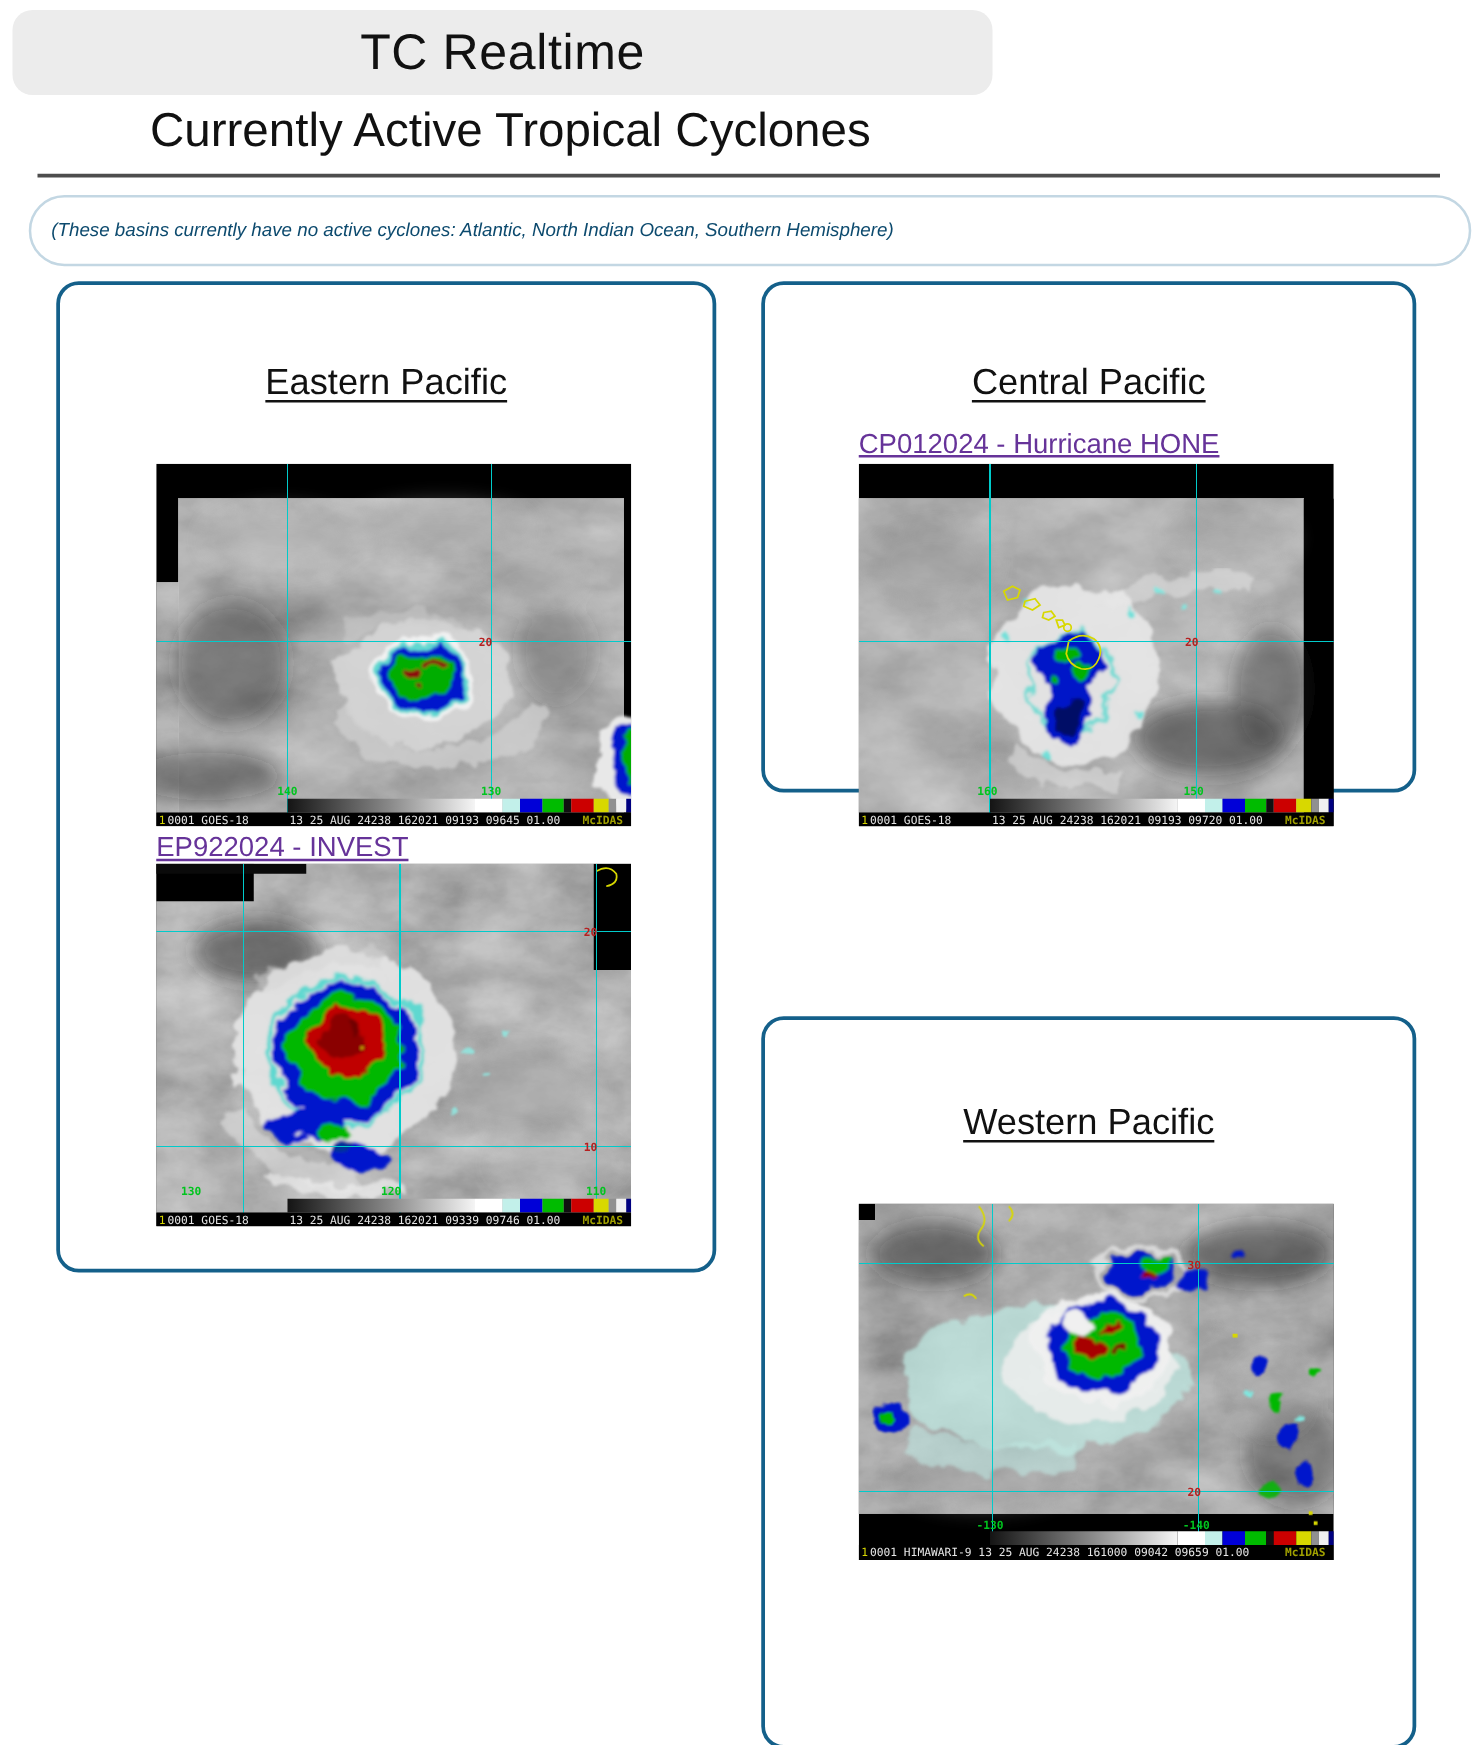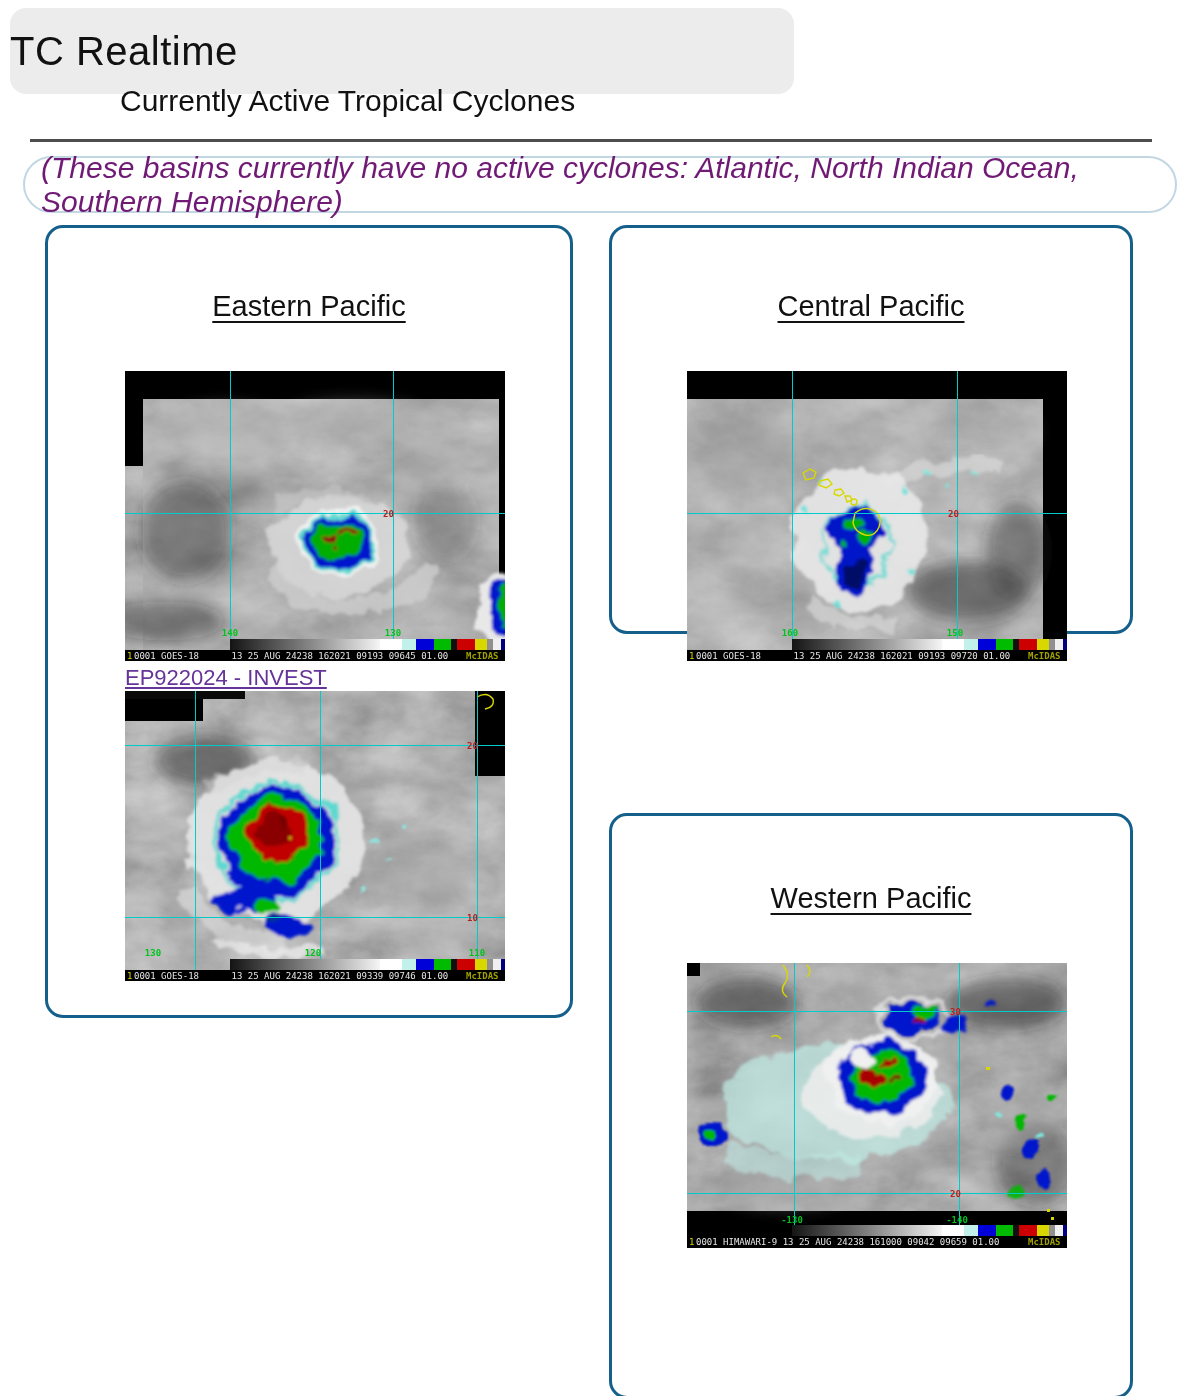--- a/index.html
+++ b/index.html
@@ -1,26 +1,26 @@
 <!DOCTYPE html>
 <html><head>
 <meta charset="utf-8">
 <style>
   html,body{margin:0;padding:0;background:#fff;}
   body{font-family:"Liberation Sans",sans-serif;color:#111;}
   #app{position:relative;width:1182px;height:1396px;background:#fff;overflow:hidden;}
 
-  .title-box{position:absolute;left:10px;top:8px;width:784px;height:86px;background:#ececec;
-    border-radius:16px;display:flex;align-items:center;}
+  .title-box{position:absolute;left:10px;top:8px;width:784px;height:68px;background:#ececec;
+    border-radius:16px;display:flex;align-items:center;justify-content:center;}
   .title-box span{font-size:40px;letter-spacing:.5px;}
-  .subtitle{position:absolute;left:120px;top:84px;font-size:30px;}
+  .subtitle{position:absolute;left:120px;top:84px;font-size:38px;}
   .rule{position:absolute;left:30px;top:139px;width:1122px;height:3px;background:#4d4d4d;}
   .note-pill{position:absolute;left:23px;top:156px;width:1154px;height:57px;box-sizing:border-box;
     border:2px solid #c3d7e3;border-radius:29px;display:flex;align-items:center;padding-left:16px;}
-  .note-pill span{font-style:italic;font-size:30px;color:#701a75;}
+  .note-pill span{font-style:italic;font-size:15px;color:#0c4a6e;}
 
   .panel{position:absolute;box-sizing:border-box;border:3px solid #14608a;border-radius:18px;background:#fff;}
   .p-east{left:45px;top:225px;width:528px;height:793px;}
   .p-central{left:609px;top:225px;width:524px;height:409px;}
   .p-west{left:609px;top:813px;width:524px;height:586px;}
   .panel h2{margin:16px;padding-top:46px;text-align:center;font-size:29px;font-weight:400;
     text-decoration:underline;text-underline-offset:5px;}
   .p-west h2{padding-top:50px;}
   .storm-link{position:absolute;font-size:22px;color:#663399;text-decoration:underline;cursor:pointer;}
   .sat{position:absolute;line-height:0;cursor:pointer;}
@@ -208,20 +208,21 @@
         <text class="capm" x="2" y="288" xml:space="preserve">1</text>
         <text class="cap" x="9" y="288" xml:space="preserve">0001 GOES-18      13 25 AUG 24238 162021 09339 09746 01.00</text>
         <text class="capb" x="341" y="288">McIDAS</text>
       </svg>
     </div>
   </section>
 
   <section class="panel p-central">
     <h2>Central Pacific</h2>
 
+    <a class="storm-link" style="left:75px;top:114px" href="#">CP012024 - Hurricane HONE</a>
 
     <div class="sat" style="left:75px;top:143px">
       <svg width="380" height="290" viewBox="0 0 380 290">
         <rect width="380" height="290" fill="#000"></rect>
         <rect x="0" y="28" width="356" height="251" fill="#555555"></rect>
         <rect x="0" y="28" width="356" height="251" filter="url(#fcloudsC)" opacity="0.85"></rect>
         <rect x="356" y="28" width="24" height="251" fill="#000"></rect>
         <g filter="url(#fblur8)">
           <ellipse cx="60" cy="80" rx="50" ry="30" fill="#999999" opacity="0.4"></ellipse>
           <ellipse cx="280" cy="220" rx="60" ry="30" fill="#2e2e2e" opacity="0.5"></ellipse>

